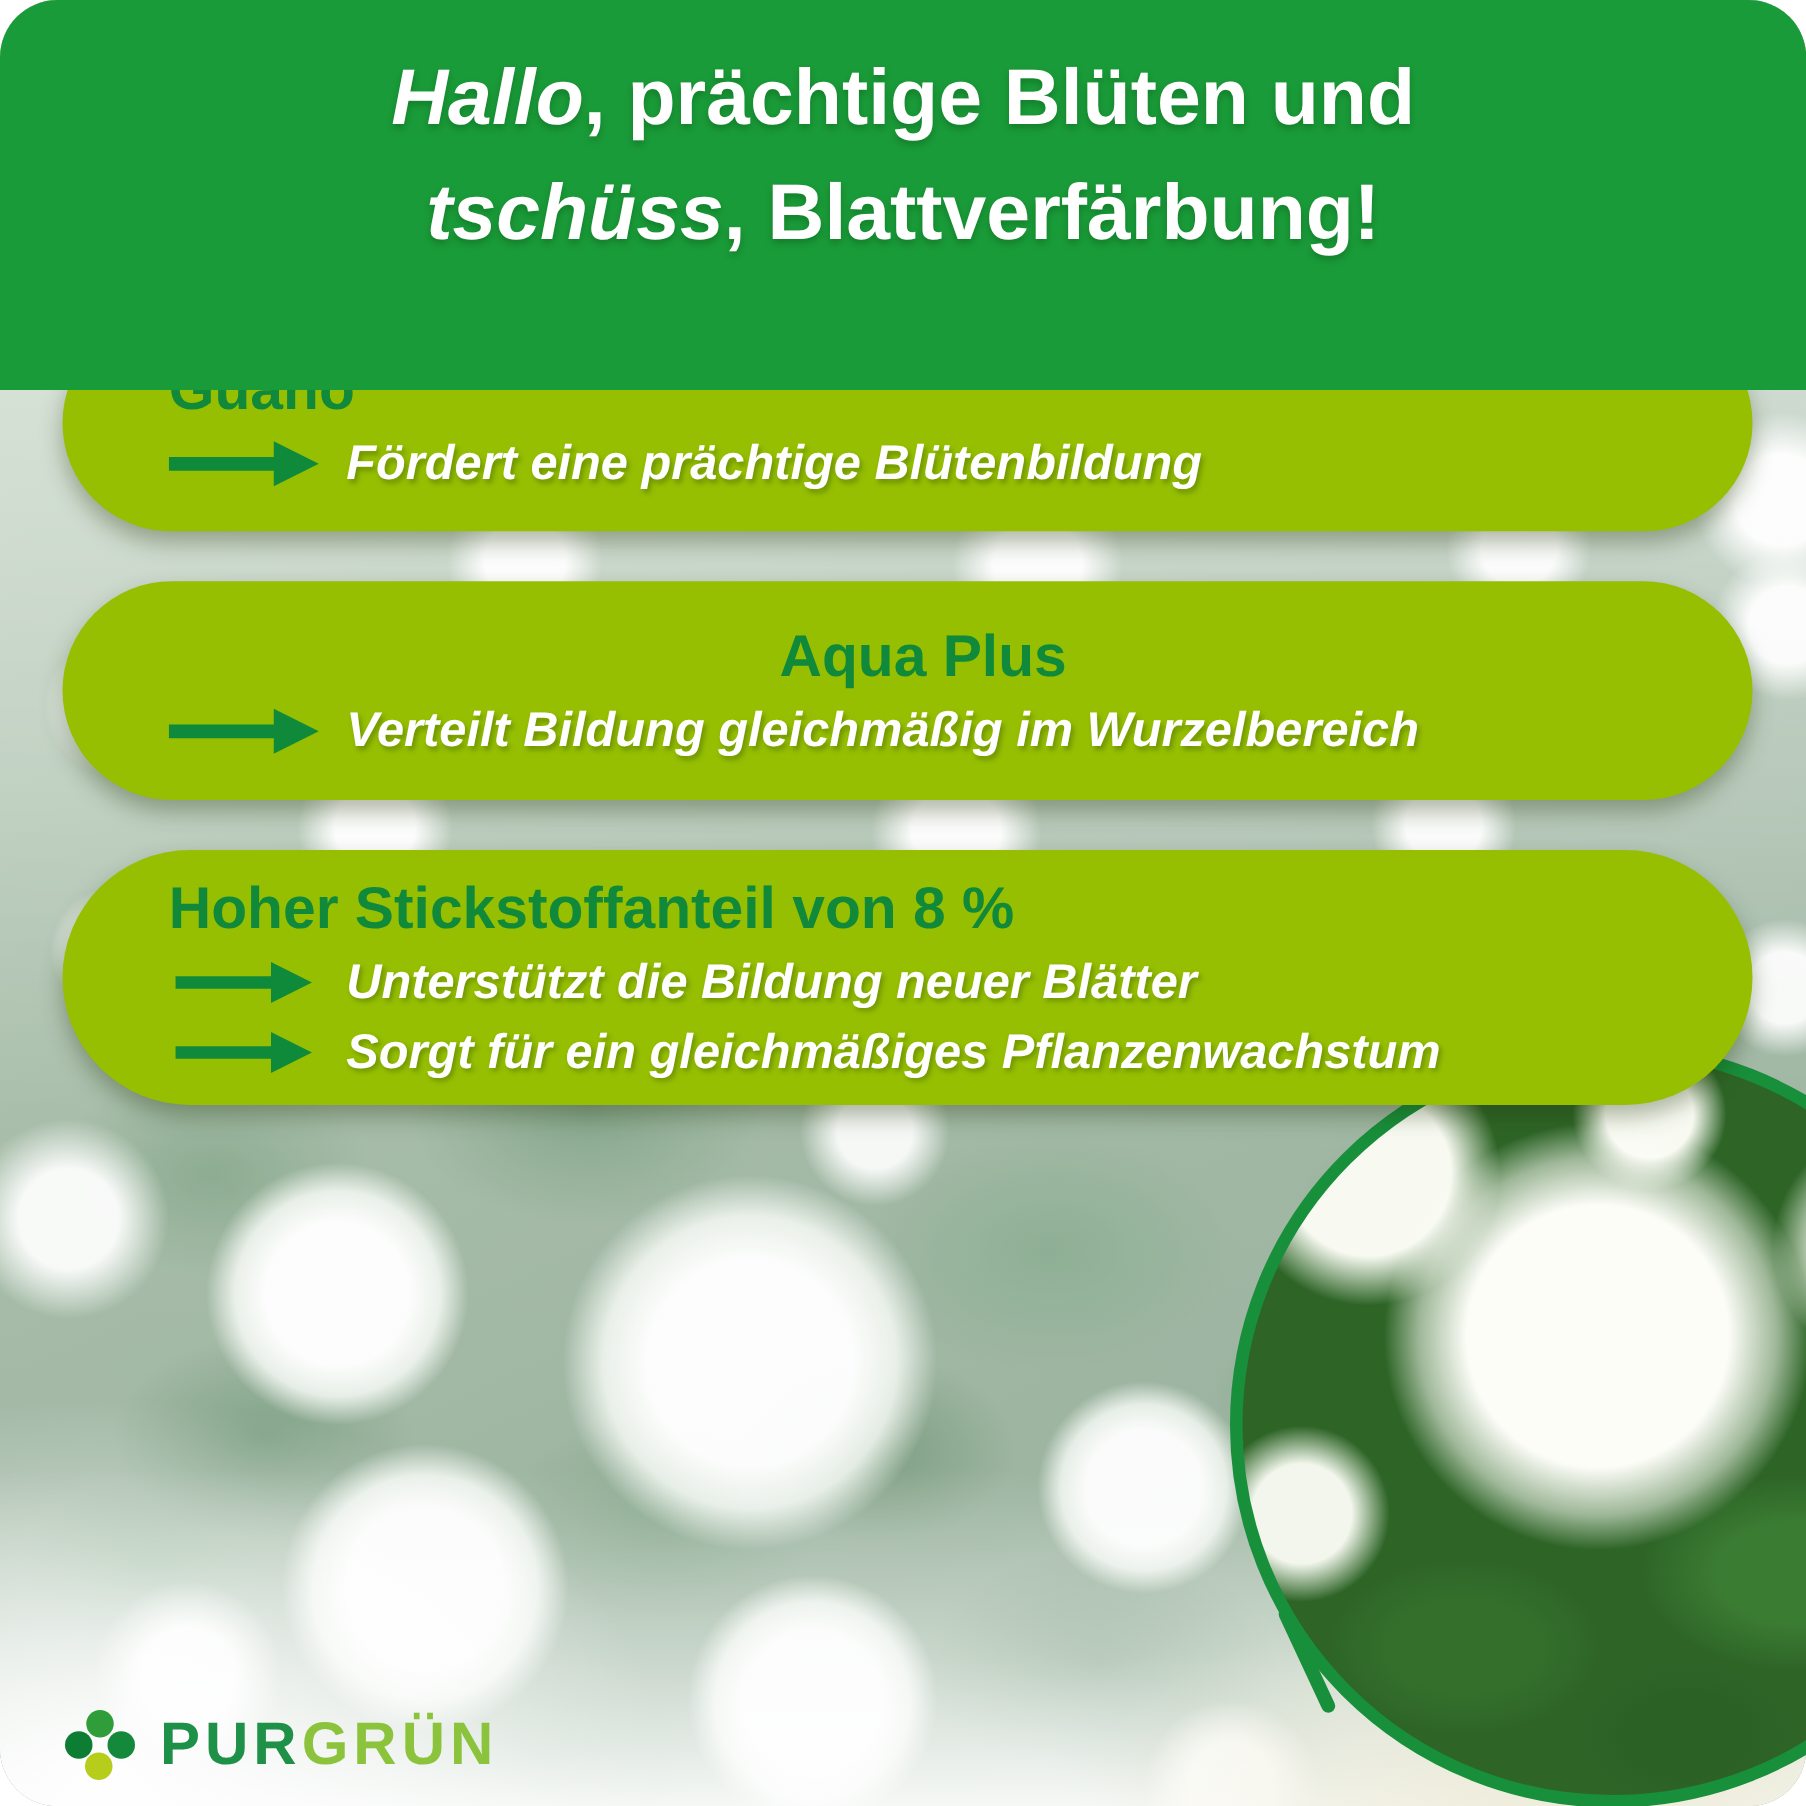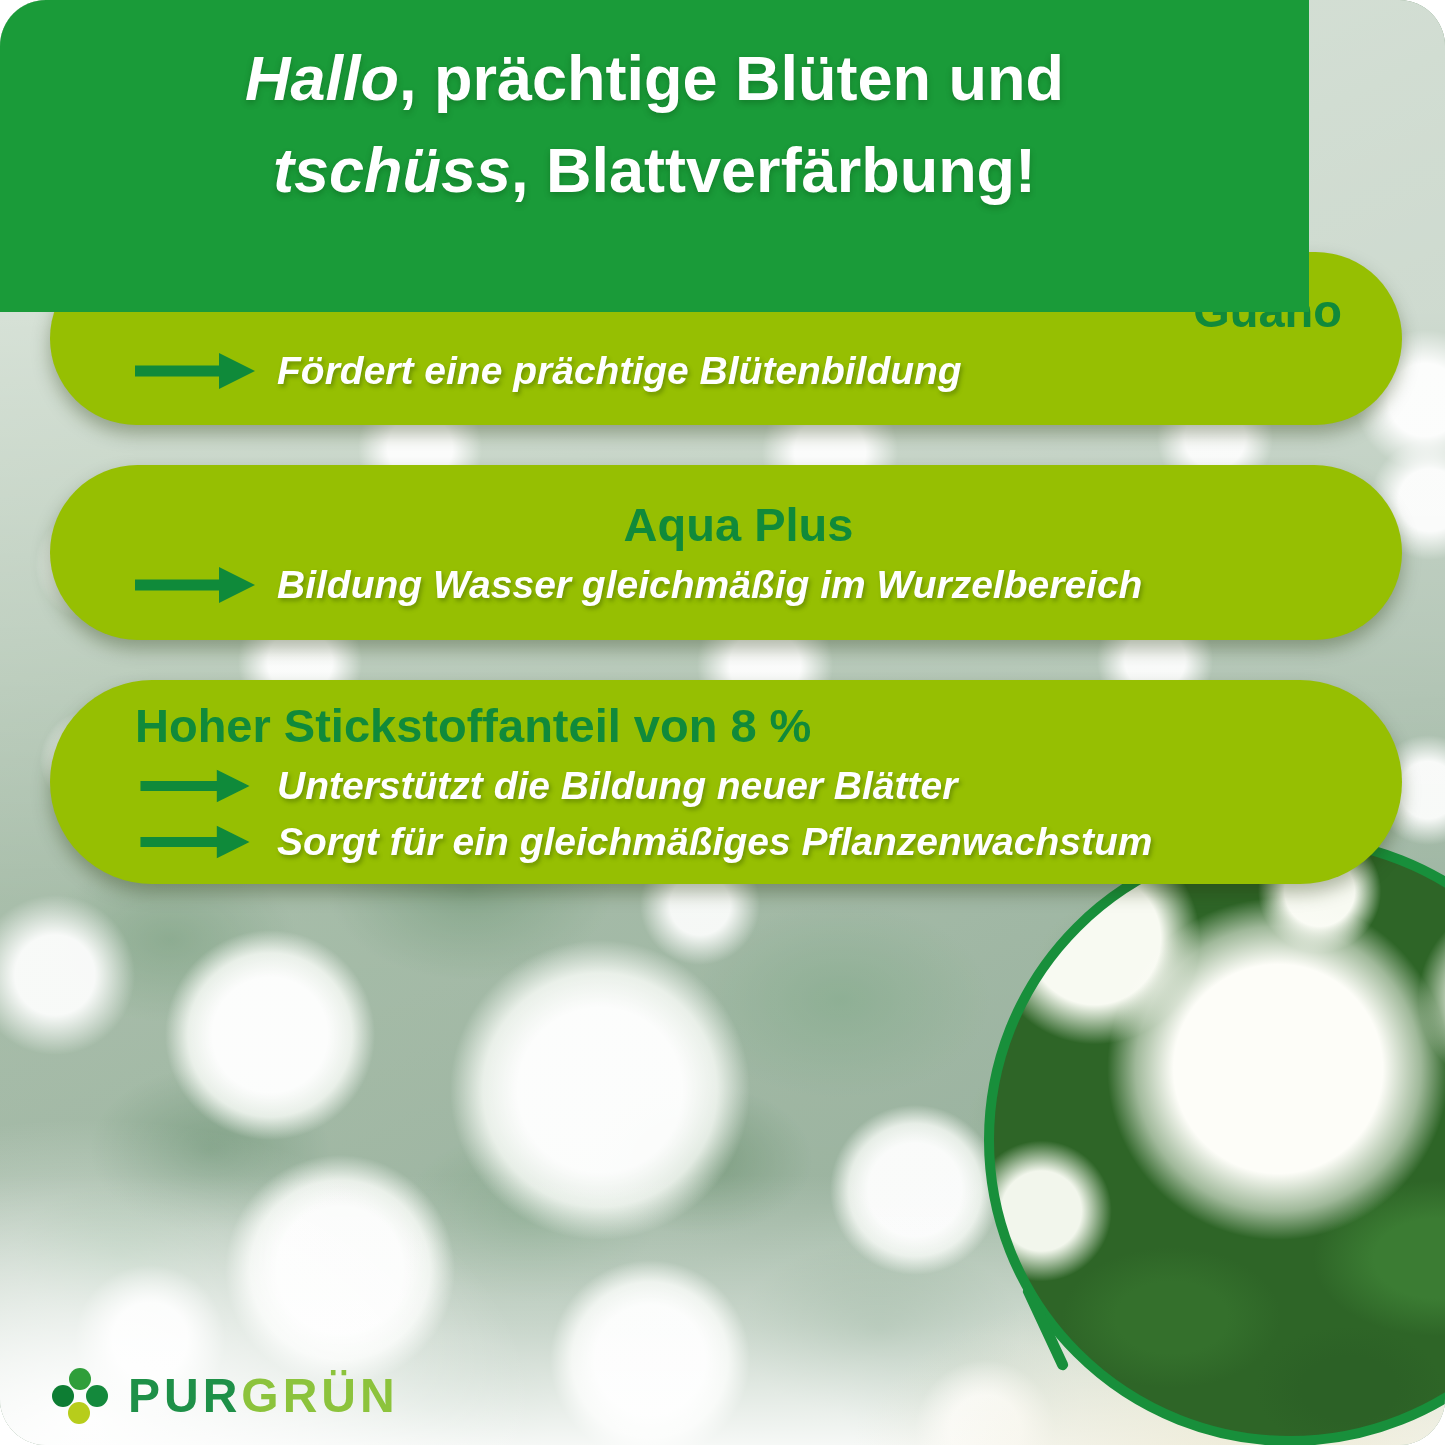--- a/index.html
+++ b/index.html
@@ -78,38 +78,38 @@
       radial-gradient(ellipse 140px 90px at 30% 80%, #34702c 40%, rgba(52,112,44,0) 78%),
       radial-gradient(ellipse 120px 80px at 60% 92%, #2c6126 40%, rgba(44,97,38,0) 78%),
       radial-gradient(ellipse 100px 70px at 90% 55%, #417f38 40%, rgba(65,127,56,0) 78%);
   }
   .circle-stem{
     position:absolute;left:1040px;top:1282px;width:11px;height:92px;z-index:2;
     background:#188f3b;border-radius:6px;transform:rotate(-25deg);
   }
   
   .header{
-    position:absolute;top:0;left:0;width:1309px;height:312px;z-index:4;
+    position:absolute;top:0;left:0;width:1445px;height:312px;z-index:4;
     background:#1a9b39;
   }
   .headline{
     position:absolute;left:0;right:0;top:32px;text-align:center;
     color:#ffffff;font-weight:bold;font-size:63px;line-height:92px;
     text-shadow:0 3px 6px rgba(0,60,10,.3);
   }
   .headline .it{font-style:italic;}
   
   .banner{
     position:absolute;left:50px;width:1352px;z-index:3;
     background:#96bf02;border-radius:110px;
     box-shadow:0 9px 18px rgba(35,55,10,.35);
     display:flex;flex-direction:column;justify-content:center;
     box-sizing:border-box;padding:0 60px 0 85px;
   }
-  .banner-1{top:252px;height:173px;text-align:right;}
+  .banner-1{top:252px;height:173px;}
   .banner-2{top:465px;height:175px;text-align:center;}
   .banner-3{top:680px;height:204px;}
   .banner h2{
     margin:0;color:#108a3a;font-size:47px;line-height:52px;font-weight:bold;
   }
   .point-row{display:flex;align-items:center;gap:22px;margin-top:12px;}
   .arrow{flex:0 0 auto;display:block;}
   .point-row p{
     margin:0;color:#ffffff;font-size:39px;font-weight:bold;font-style:italic;
     line-height:44px;text-shadow:2px 3px 4px rgba(50,80,0,.4);
@@ -159,21 +159,21 @@
     </div>
   </section>
 
   <section class="banner banner-2">
     <h2>Aqua Plus</h2>
     <div class="point-row">
       <svg class="arrow" width="120" height="44" viewBox="0 0 120 44">
           <line x1="0" y1="22" x2="90" y2="22" stroke="#0f8a3a" stroke-width="11"></line>
           <polygon points="84,4 120,22 84,40" fill="#0f8a3a"></polygon>
         </svg>
-      <p>Bildung Wasser gleichmäßig im Wurzelbereich</p>
+      <p>Verteilt Bildung gleichmäßig im Wurzelbereich</p>
     </div>
   </section>
 
   <section class="banner banner-3">
     <h2>Hoher Stickstoffanteil von 8 %</h2>
     <div class="point-row">
       <svg class="arrow" width="120" height="40" viewBox="0 0 120 44">
           <line x1="0" y1="22" x2="90" y2="22" stroke="#0f8a3a" stroke-width="11"></line>
           <polygon points="84,4 120,22 84,40" fill="#0f8a3a"></polygon>
         </svg>

